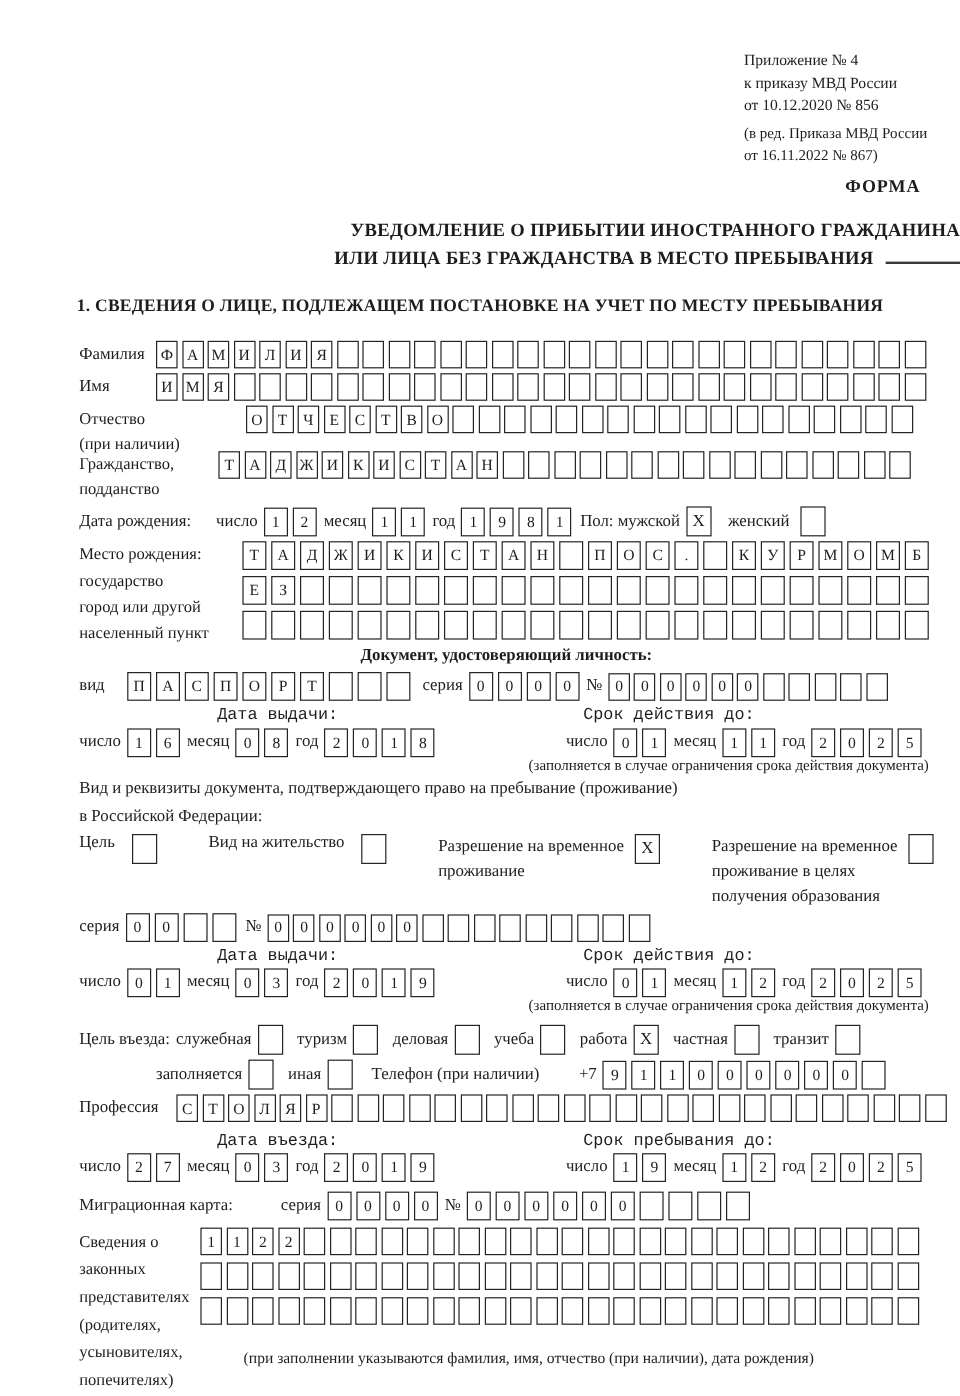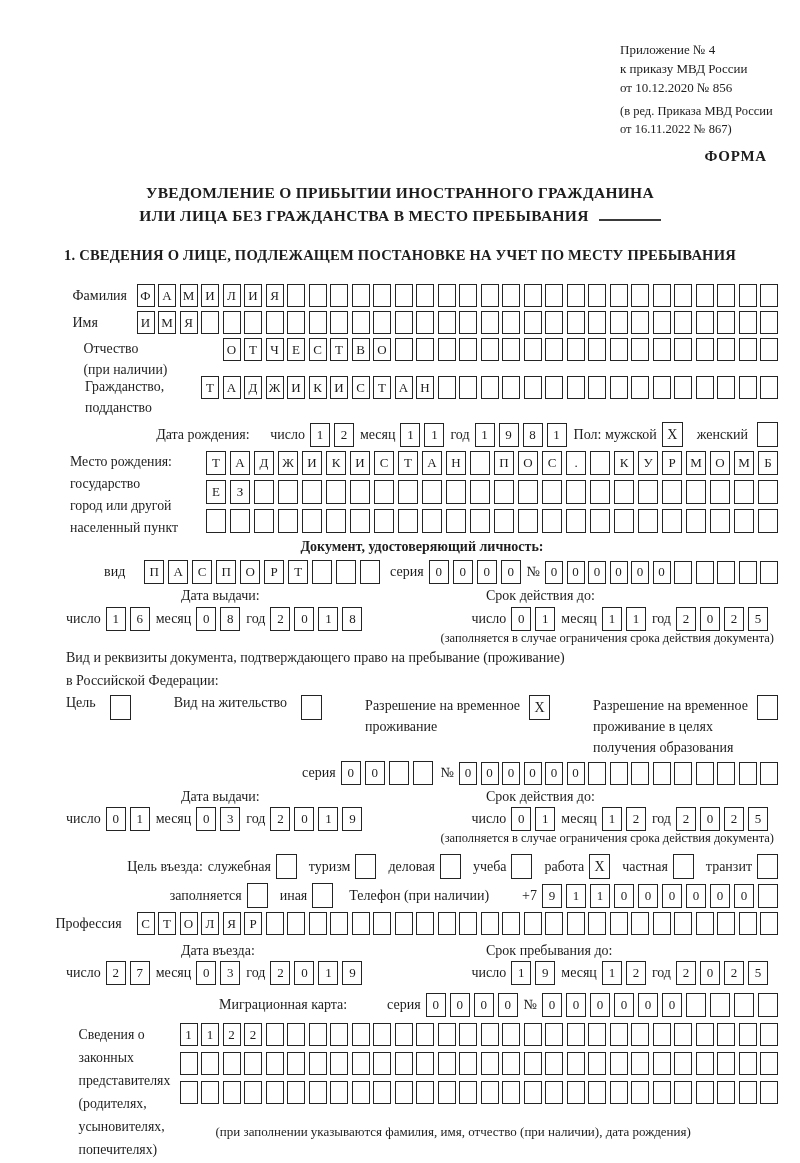--- a/index.html
+++ b/index.html
@@ -4,46 +4,46 @@
 <style>
   *{margin:0;padding:0;box-sizing:border-box;}
   html,body{background:#ffffff;}
   body{width:800px;font-family:"Liberation Serif", serif;color:#1d1d1d;}
   .page{position:relative;width:800px;height:1163px;background:#fff;overflow:hidden;}
 
   .annex{position:absolute;top:40px;left:620px;font-size:13px;line-height:19px;}
   .annex-note{margin-top:5px;font-size:12.5px;line-height:18px;}
   .forma{position:absolute;top:148px;right:33px;font-weight:bold;font-size:15px;letter-spacing:.8px;}
 
-  .title{position:absolute;top:181px;left:0;width:100%;text-align:center;font-weight:bold;
+  .title{position:absolute;top:181px;left:0;width:100%;text-align:right;font-weight:bold;
          font-size:15.5px;line-height:23px;letter-spacing:.3px;}
   .blank{display:inline-block;width:62px;height:13px;border-bottom:2.2px solid #3a3a3a;margin-left:10px;}
 
   .sec-h{position:absolute;top:247px;left:64px;font-weight:bold;font-size:14.6px;letter-spacing:.2px;}
 
   .form{position:absolute;top:278px;left:66px;width:712px;}
 
-  .row{display:flex;align-items:center;justify-content:flex-end;}
+  .row{display:flex;align-items:center;}
   .row.top{align-items:flex-start;}
   .lab{font-size:14px;flex:none;}
   .lab2{font-size:13.8px;line-height:21px;flex:none;}
   .dl{font-size:14px;flex:none;margin-right:5px;white-space:nowrap;}
 
   .cells{display:inline-flex;gap:3.5px;flex:none;}
   .cell{width:18px;height:23px;border:1.6px solid #242424;flex:none;display:inline-flex;
         align-items:center;justify-content:center;font-size:13px;background:#fff;}
   .cells.wide{gap:4px;}
   .cells.wide .cell{width:20px;height:24px;}
   .col{display:flex;flex-direction:column;gap:5px;}
 
   .cbx{width:21px;height:25px;border:1.6px solid #242424;flex:none;display:inline-flex;
        align-items:center;justify-content:center;font-size:14px;background:#fff;}
 
   .heads{position:relative;height:15px;font-size:14px;}
-  .heads span{position:absolute;top:0;white-space:nowrap;}
+  .heads span{position:absolute;top:0;white-space:nowrap;font-family:Liberation Mono, monospace;}
   .grp{display:inline-flex;align-items:center;flex:none;}
   .grp.right{margin-left:auto;margin-right:10px;}
   .note-r{text-align:right;font-size:12.5px;padding-right:4px;height:15px;}
 
   .center-h{text-align:center;font-weight:bold;font-size:14px;}
   .intro{font-size:14px;}
   .lbl-c{font-size:14px;line-height:21px;}
   .opt{display:inline-flex;align-items:flex-start;gap:9px;}
   .rep-note{font-size:13px;margin-top:14px;margin-left:36px;white-space:nowrap;}
 </style>

